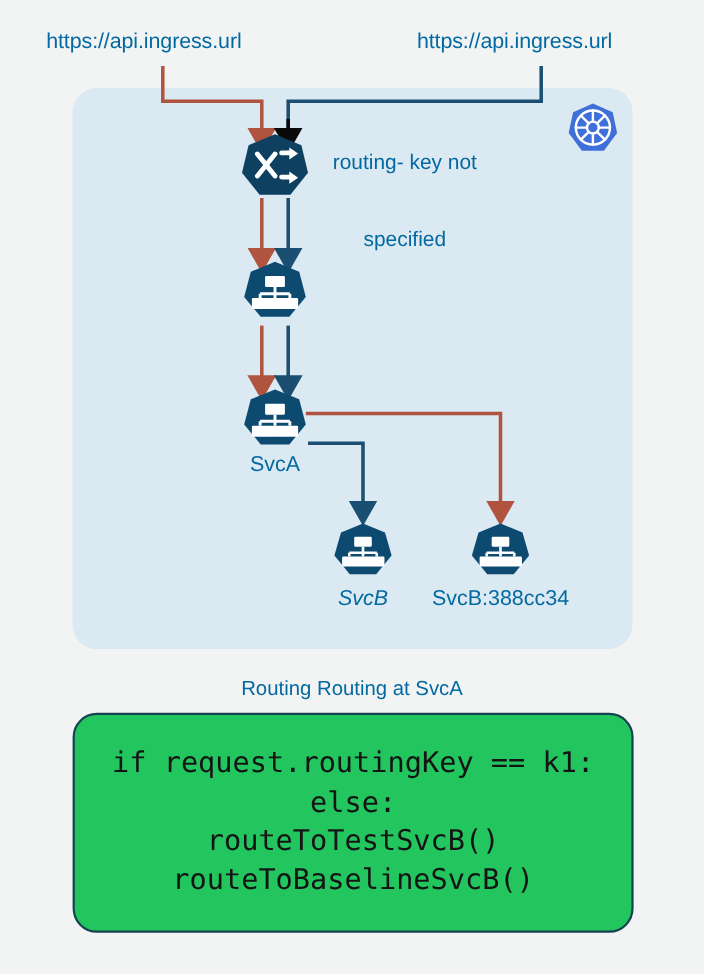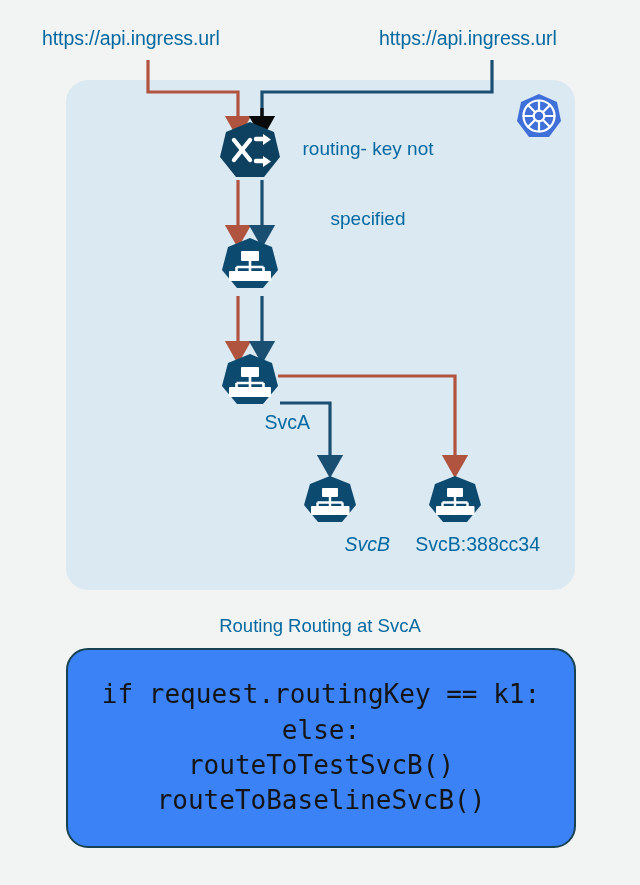--- a/index.html
+++ b/index.html
@@ -38,21 +38,21 @@
   }
 
   .edge-label {
     font-size: 19px;
     text-align: center;
     line-height: 1.22;
   }
 
   .node-label {
     font-size: 19.5px;
-    text-align: right;
+    text-align: center;
   }
 
   .section-title {
     font-size: 18.5px;
     text-align: center;
     width: 640px;
     left: 0;
   }
 
   
@@ -69,21 +69,21 @@
   
   .code-box {
     position: absolute;
     left: 66px;
     top: 648px;
     width: 510px;
     height: 200px;
     box-sizing: border-box;
     border: 2.6px solid #164251;
     border-radius: 22px;
-    background: #3b82f6;
+    background: #22c55e;
     display: flex;
     flex-direction: column;
     align-items: center;
     justify-content: center;
   }
   .code-line {
     font-family: "DejaVu Sans Mono", "Liberation Mono", monospace;
     font-size: 26px;
     color: #141414;
     line-height: 1.36;

